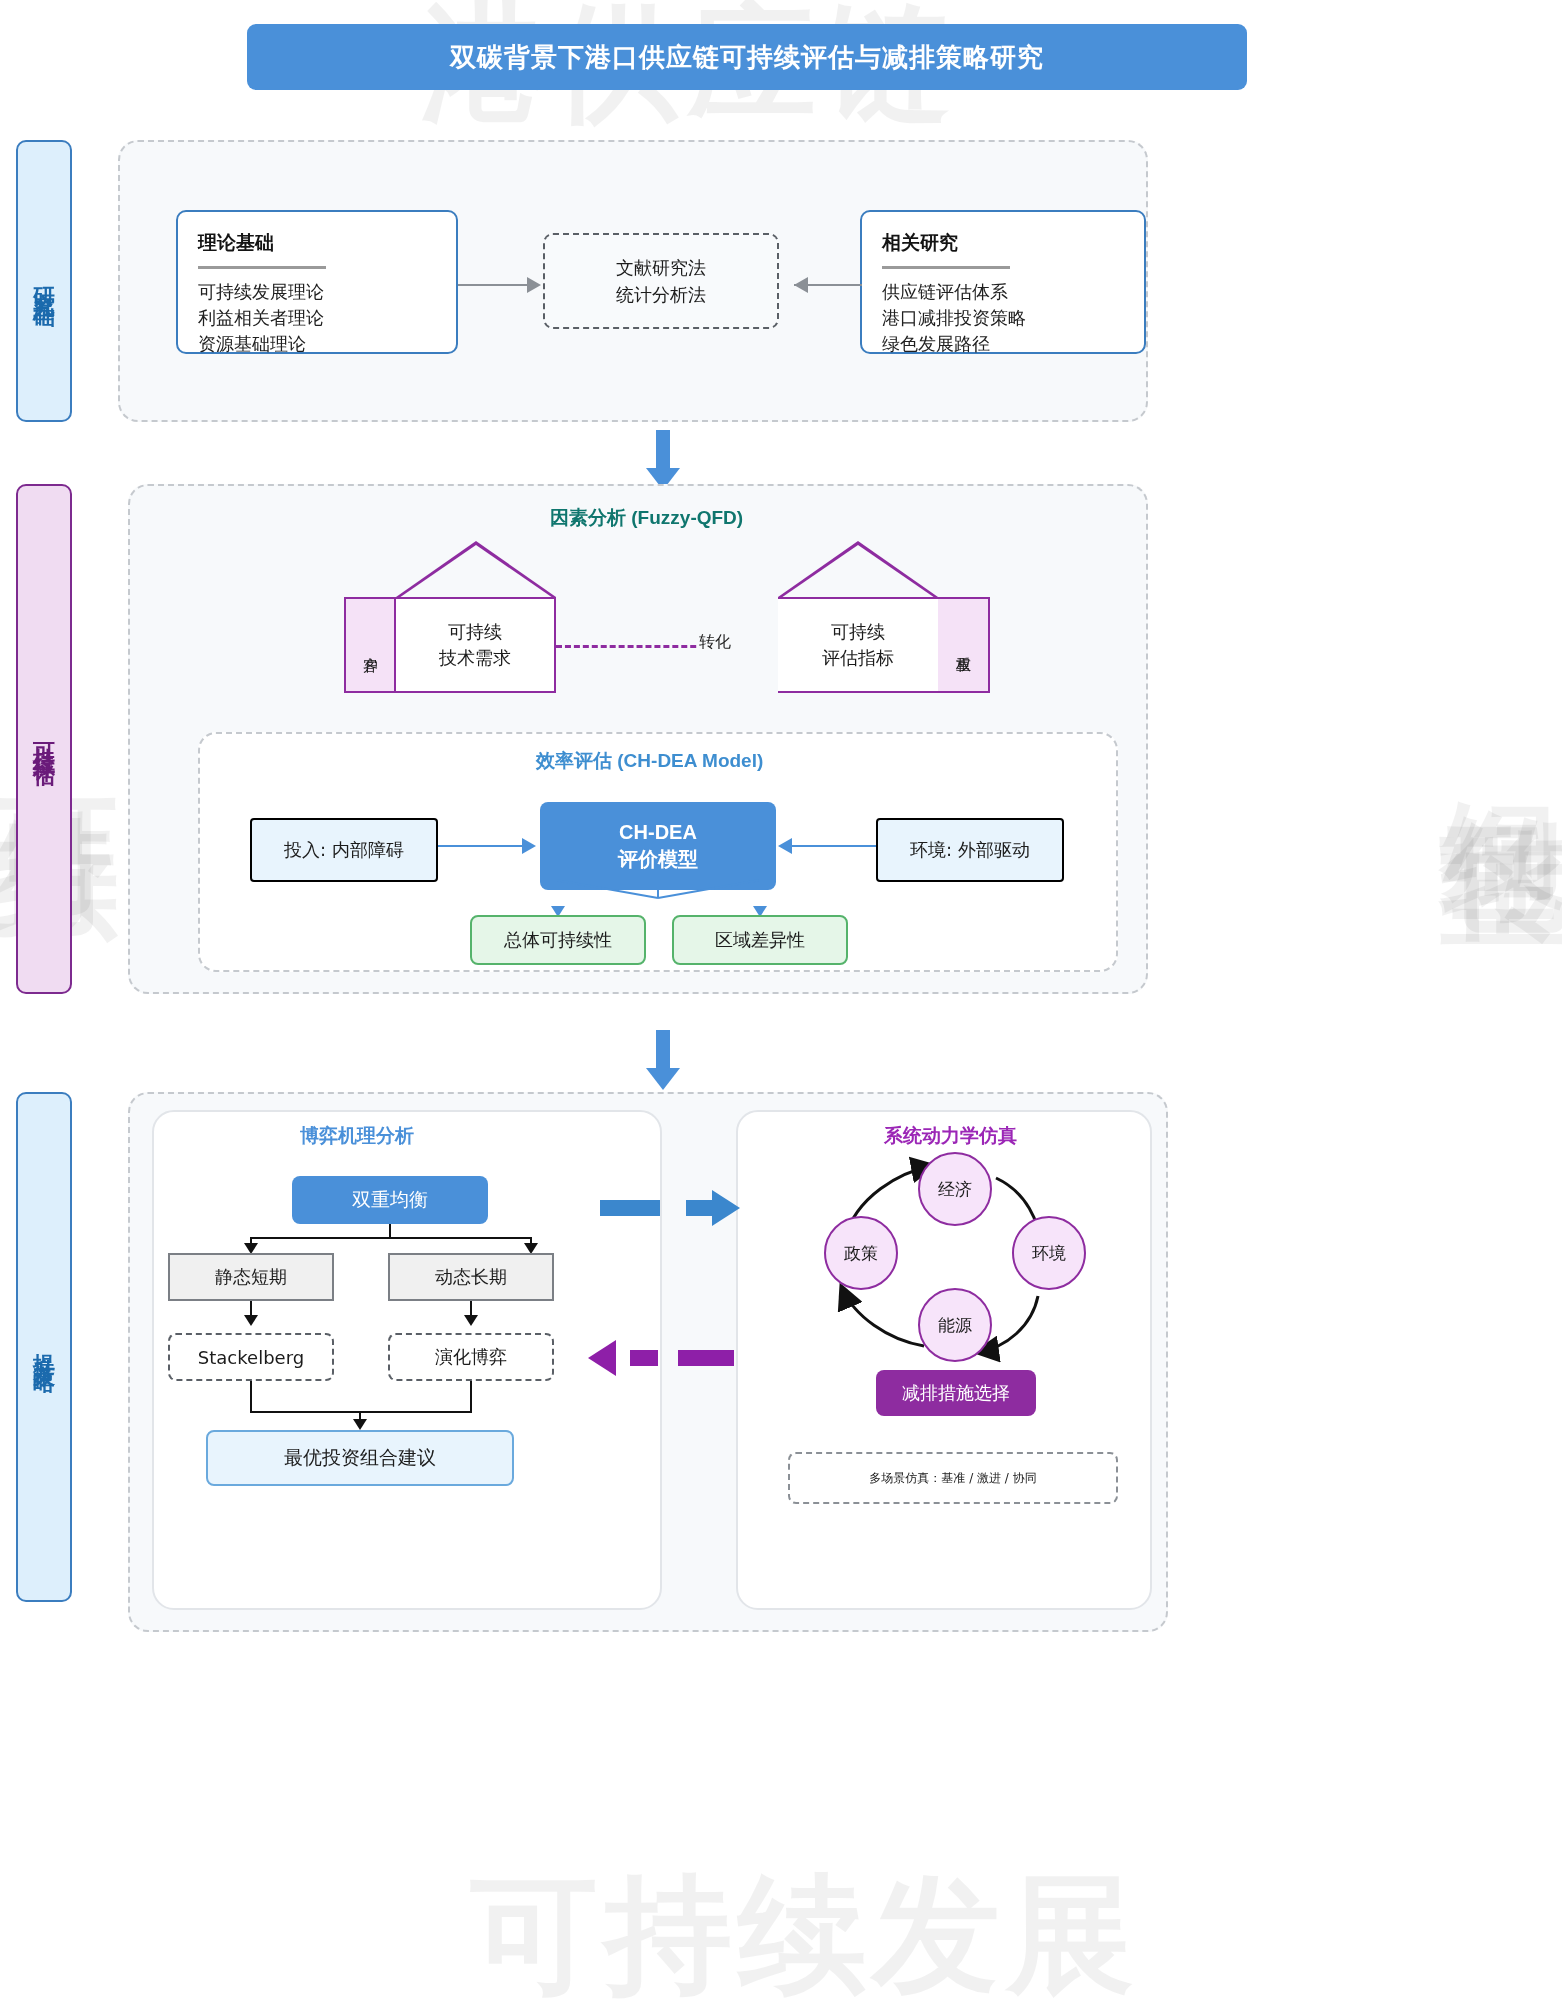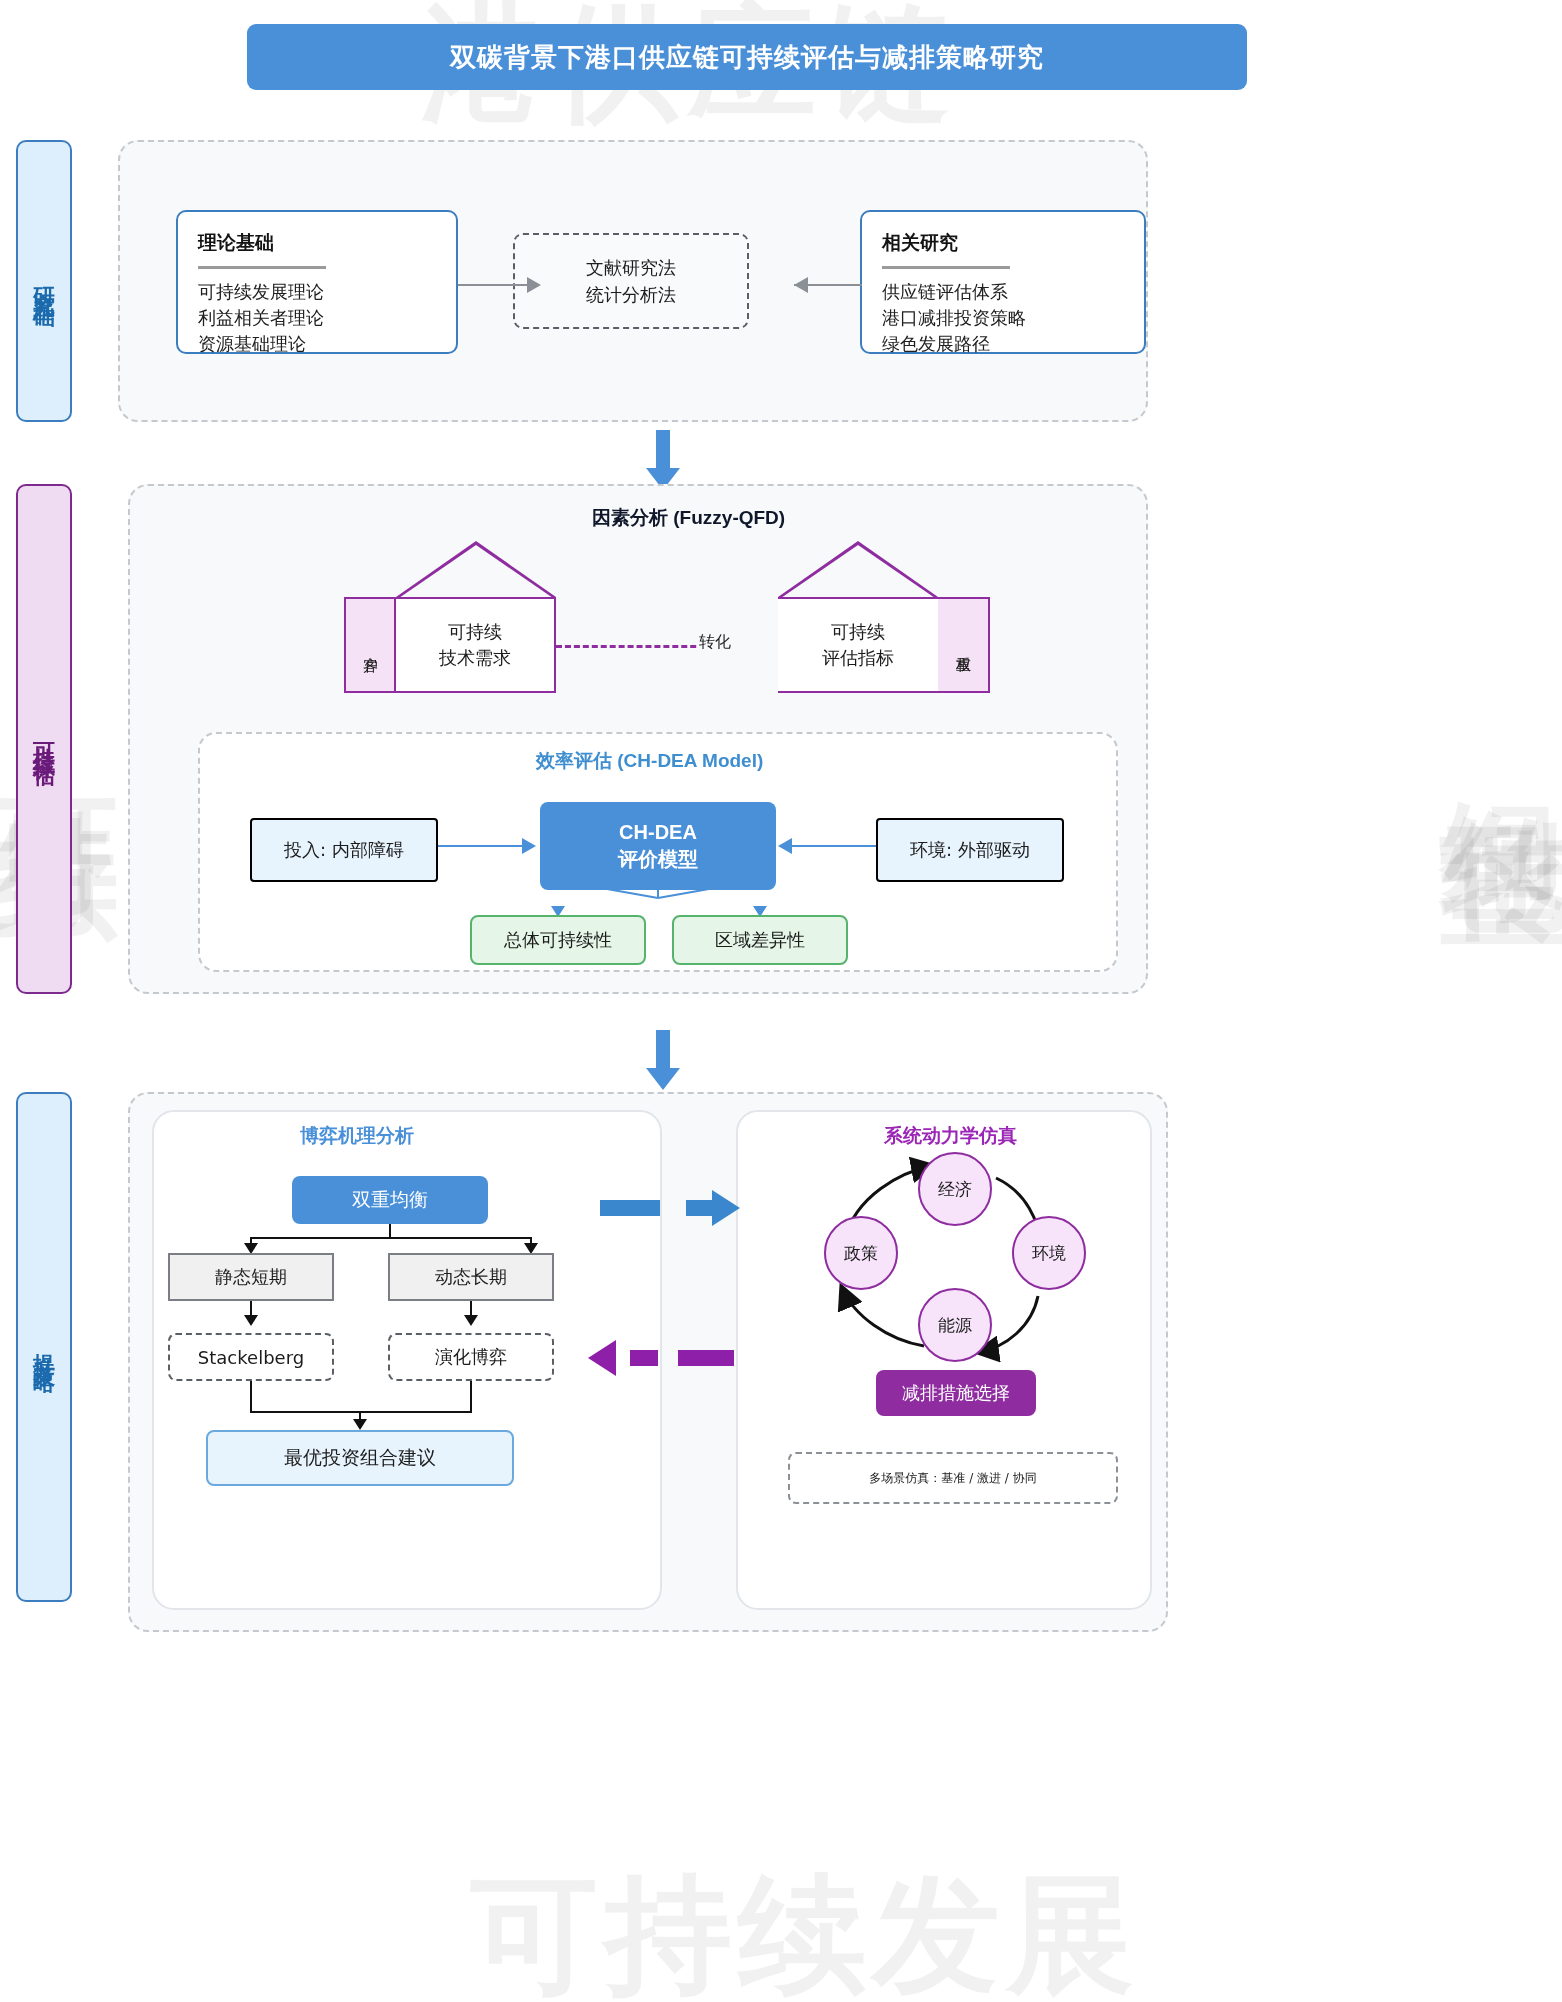--- a/index.html
+++ b/index.html
@@ -77,21 +77,21 @@
     width:128px; height:3px; background:#9a9a9a; margin:2px 0 10px 0;
   }
   .rbox .bx-line {
     font-size:18px; color:#202020; line-height:1.45;
     font-family:"DejaVu Sans",sans-serif;
   }
   #box-theory   { left:176px; top:210px; width:282px; height:144px; }
   #box-related  { left:860px; top:210px; width:286px; height:144px; }
 
   #box-method {
-    position:absolute; left:513px; top:233px; width:236px; height:96px;
+    position:absolute; left:543px; top:233px; width:236px; height:96px;
     border:2px dashed #5a5f66; border-radius:10px; background:#f8fafc;
     display:flex; flex-direction:column; align-items:center; justify-content:center;
     font-size:18px; color:#1c1c1c; line-height:1.5;
     font-family:"DejaVu Sans",sans-serif;
   }
 
   
   .conn { position:absolute; background:#8b9096; }
   #c1 { left:458px; top:284px; width:70px; height:2px; }
   #c2 { left:794px; top:284px; width:68px; height:2px; }
@@ -111,21 +111,21 @@
   #varr1 .shaft { height:38px; }
   #varr1 .head  { top:38px; }
   #varr2 { left:646px; top:1030px; }
   #varr2 .shaft { height:38px; }
   #varr2 .head  { top:38px; }
 
   
   .sec-head {
     position:absolute; font-size:19px; font-weight:700; white-space:nowrap;
   }
-  #head-qfd { left:592px; top:505px; color:#0f172a; }
+  #head-qfd { left:550px; top:505px; color:#0f766e; }
   #head-dea { left:536px; top:748px; color:#3e8ed0; }
   #head-game { left:300px; top:1123px; color:#4a90d9; }
   #head-sd   { left:884px; top:1123px; color:#9b26b6; }
 
   
   .house { position:absolute; }
   .house .roof {
     position:absolute; left:52px; top:0; width:0; height:0;
     border-left:80px solid transparent; border-right:80px solid transparent;
     border-bottom:56px solid #8e2ca0;

